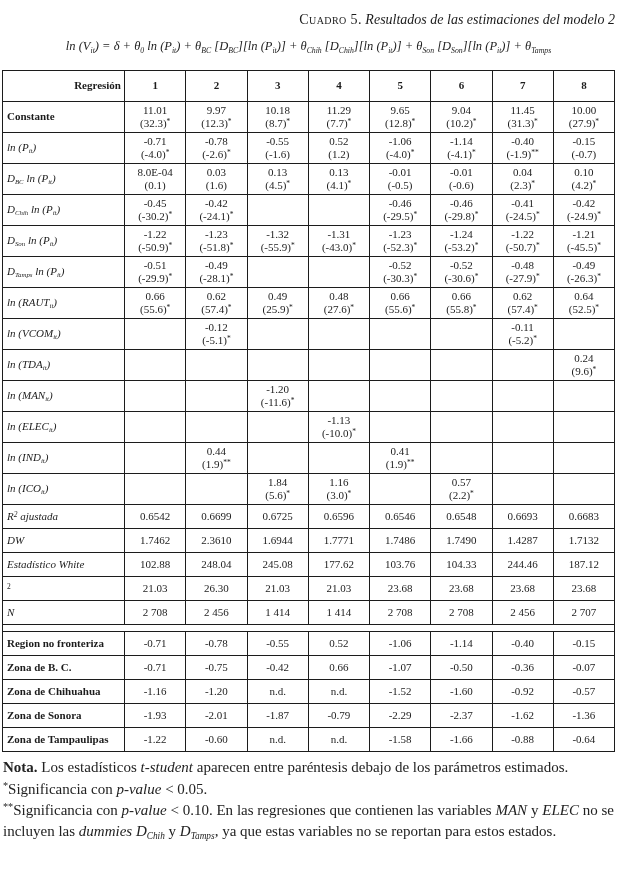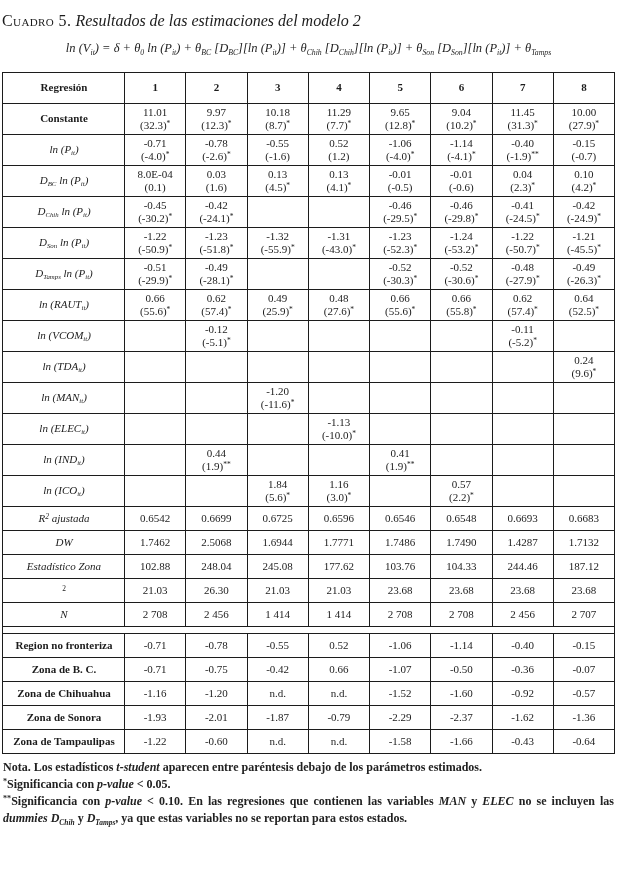--- a/index.html
+++ b/index.html
@@ -2,21 +2,21 @@
 <html><head>
 <meta charset="utf-8">
 <style>
   html,body{margin:0;padding:0;background:#ffffff;}
   body{
     width:617px;height:877px;overflow:hidden;
     font-family:"Liberation Serif","DejaVu Serif",serif;
     color:#1c1c1c;
   }
   .page{padding:8px 2px 0 2px;}
-  .title{text-align:left;font-size:16px;margin-top:4px;}
+  .title{text-align:right;font-size:14px;margin-top:4px;}
   .title .prefix{font-variant:small-caps;letter-spacing:.4px;}
   .title .main{font-style:italic;}
   .equation{
     margin-top:8px;text-align:center;font-style:italic;
     font-size:12.5px;line-height:1.7;color:#222;
   }
   sub{font-size:62%;vertical-align:-0.35em;line-height:0;}
   sup{font-size:68%;vertical-align:0.45em;line-height:0;}
   table.results{
     border-collapse:collapse;table-layout:fixed;
@@ -26,28 +26,28 @@
   table.results th,table.results td{
     border:1px solid #1c1c1c;
     font-size:11px;font-weight:normal;
     padding:1px 3px;text-align:center;vertical-align:middle;
     line-height:1.25;overflow:hidden;
   }
   table.results tr{height:31px;}
   table.results tr.slim{height:24px;}
   table.results tr.sep{height:7px;}
   table.results tr.sep td{padding:0;}
-  table.results th.rowlabel{text-align:center;padding-left:4px;}
+  table.results th.rowlabel{text-align:left;padding-left:4px;}
   table.results .bold{font-weight:bold;}
   table.results .italic{font-style:italic;}
   table.results thead th{font-weight:bold;}
-  table.results thead th.rowlabel{text-align:center;}
+  table.results thead th.rowlabel{text-align:right;}
   .notes{
     width:611px;margin:5px auto 0 auto;
-    font-size:12px;line-height:1.42;text-align:justify;color:#222;font-weight:bold;
+    font-size:15px;line-height:1.42;text-align:justify;color:#222;
   }
   .notes .note-line{margin:0;}
 </style>
 </head>
 <body>
 
 <div class="page">
 
   <div class="title">
     <span class="prefix">Cuadro 5.</span><span class="main"> Resultados de las estimaciones del modelo 2</span>
@@ -233,30 +233,30 @@
           <td>0.6725</td>
           <td>0.6596</td>
           <td>0.6546</td>
           <td>0.6548</td>
           <td>0.6693</td>
           <td>0.6683</td>
         </tr>
         <tr class="slim">
           <th class="rowlabel italic">DW</th>
           <td>1.7462</td>
-          <td>2.5068</td>
+          <td>2.3610</td>
           <td>1.6944</td>
           <td>1.7771</td>
           <td>1.7486</td>
           <td>1.7490</td>
           <td>1.4287</td>
           <td>1.7132</td>
         </tr>
         <tr class="slim">
-          <th class="rowlabel italic">Estadístico Zona</th>
+          <th class="rowlabel italic">Estadístico White</th>
           <td>102.88</td>
           <td>248.04</td>
           <td>245.08</td>
           <td>177.62</td>
           <td>103.76</td>
           <td>104.33</td>
           <td>244.46</td>
           <td>187.12</td>
         </tr>
         <tr class="slim">
@@ -329,21 +329,21 @@
           <td>-1.36</td>
         </tr>
         <tr class="slim">
           <th class="rowlabel bold">Zona de Tampaulipas</th>
           <td>-1.22</td>
           <td>-0.60</td>
           <td>n.d.</td>
           <td>n.d.</td>
           <td>-1.58</td>
           <td>-1.66</td>
-          <td>-0.43</td>
+          <td>-0.88</td>
           <td>-0.64</td>
         </tr>
       </tbody>
   </table>
 
   <div class="notes">
       <div class="note-line"><b>Nota.</b> Los estadísticos <i>t-student</i> aparecen entre paréntesis debajo de los parámetros estimados.</div>
       <div class="note-line"><sup>*</sup>Significancia con <i>p-value</i> &lt; 0.05.</div>
       <div class="note-line"><sup>**</sup>Significancia con <i>p-value</i> &lt; 0.10. En las regresiones que contienen las variables <i>MAN</i> y <i>ELEC</i> no se incluyen las <i>dummies</i> <i>D<sub>Chih</sub></i> y <i>D<sub>Tamps</sub></i>, ya que estas variables no se reportan para estos estados.</div>
     </div>

